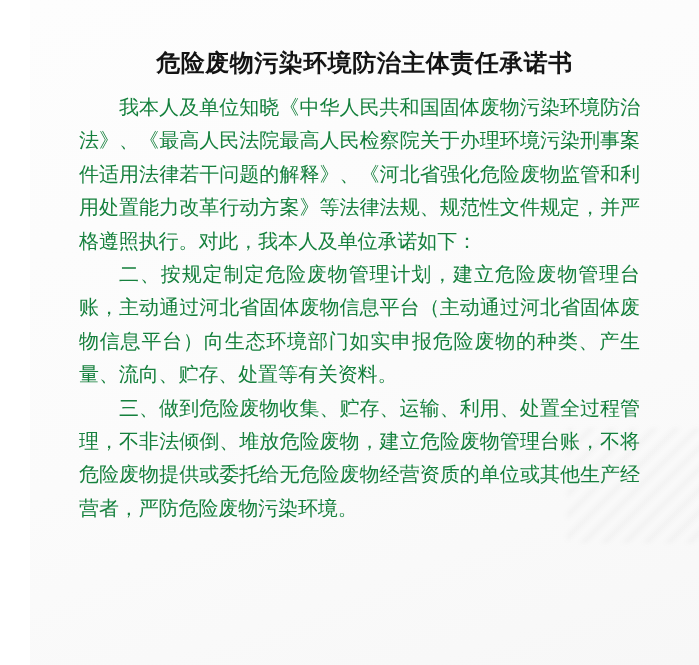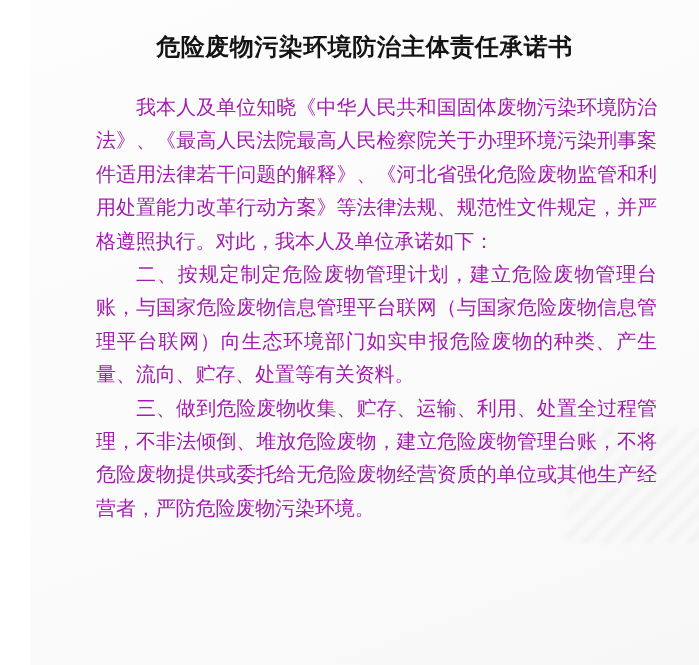--- a/index.html
+++ b/index.html
@@ -36,38 +36,38 @@
     height: 115px;
     background: repeating-linear-gradient(
       135deg,
       rgba(120,120,120,0.05) 0px, rgba(120,120,120,0.05) 5px,
       rgba(0,0,0,0) 5px, rgba(0,0,0,0) 15px
     );
     filter: blur(2px);
   }
   .doc-title {
     position: absolute;
-    top: 15px;
+    top: 31px;
     left: 30px;
     right: 0;
     text-align: center;
     font-size: 24px;
     font-weight: bold;
     letter-spacing: 0.5px;
     color: #141414;
     line-height: 32px;
   }
   .doc-body {
     position: absolute;
     top: 91px;
-    left: 96px;
+    left: 79px;
     width: 561px;
     font-size: 20px;
     line-height: 33.4px;
-    color: #a21caf;
+    color: #15803d;
     text-align: justify;
   }
   .doc-body p {
     margin: 0;
     padding: 0;
     text-indent: 2em;
     
     letter-spacing: -0.1px;
   }
 </style>
@@ -76,16 +76,16 @@
 
 <div class="page">
   <div class="left-strip"></div>
   <div class="scan-tint"></div>
   <div class="smudge"></div>
 
   <h1 class="doc-title">危险废物污染环境防治主体责任承诺书</h1>
 
   <div class="doc-body">
     <p>我本人及单位知晓《中华人民共和国固体废物污染环境防治法》、《最高人民法院最高人民检察院关于办理环境污染刑事案件适用法律若干问题的解释》、《河北省强化危险废物监管和利用处置能力改革行动方案》等法律法规、规范性文件规定，并严格遵照执行。对此，我本人及单位承诺如下：</p>
-    <p>二、按规定制定危险废物管理计划，建立危险废物管理台账，与国家危险废物信息管理平台联网（与国家危险废物信息管理平台联网）向生态环境部门如实申报危险废物的种类、产生量、流向、贮存、处置等有关资料。</p>
+    <p>二、按规定制定危险废物管理计划，建立危险废物管理台账，主动通过河北省固体废物信息平台（主动通过河北省固体废物信息平台）向生态环境部门如实申报危险废物的种类、产生量、流向、贮存、处置等有关资料。</p>
     <p>三、做到危险废物收集、贮存、运输、利用、处置全过程管理，不非法倾倒、堆放危险废物，建立危险废物管理台账，不将危险废物提供或委托给无危险废物经营资质的单位或其他生产经营者，严防危险废物污染环境。</p>
   </div>
 </div>
 
 </body></html>

